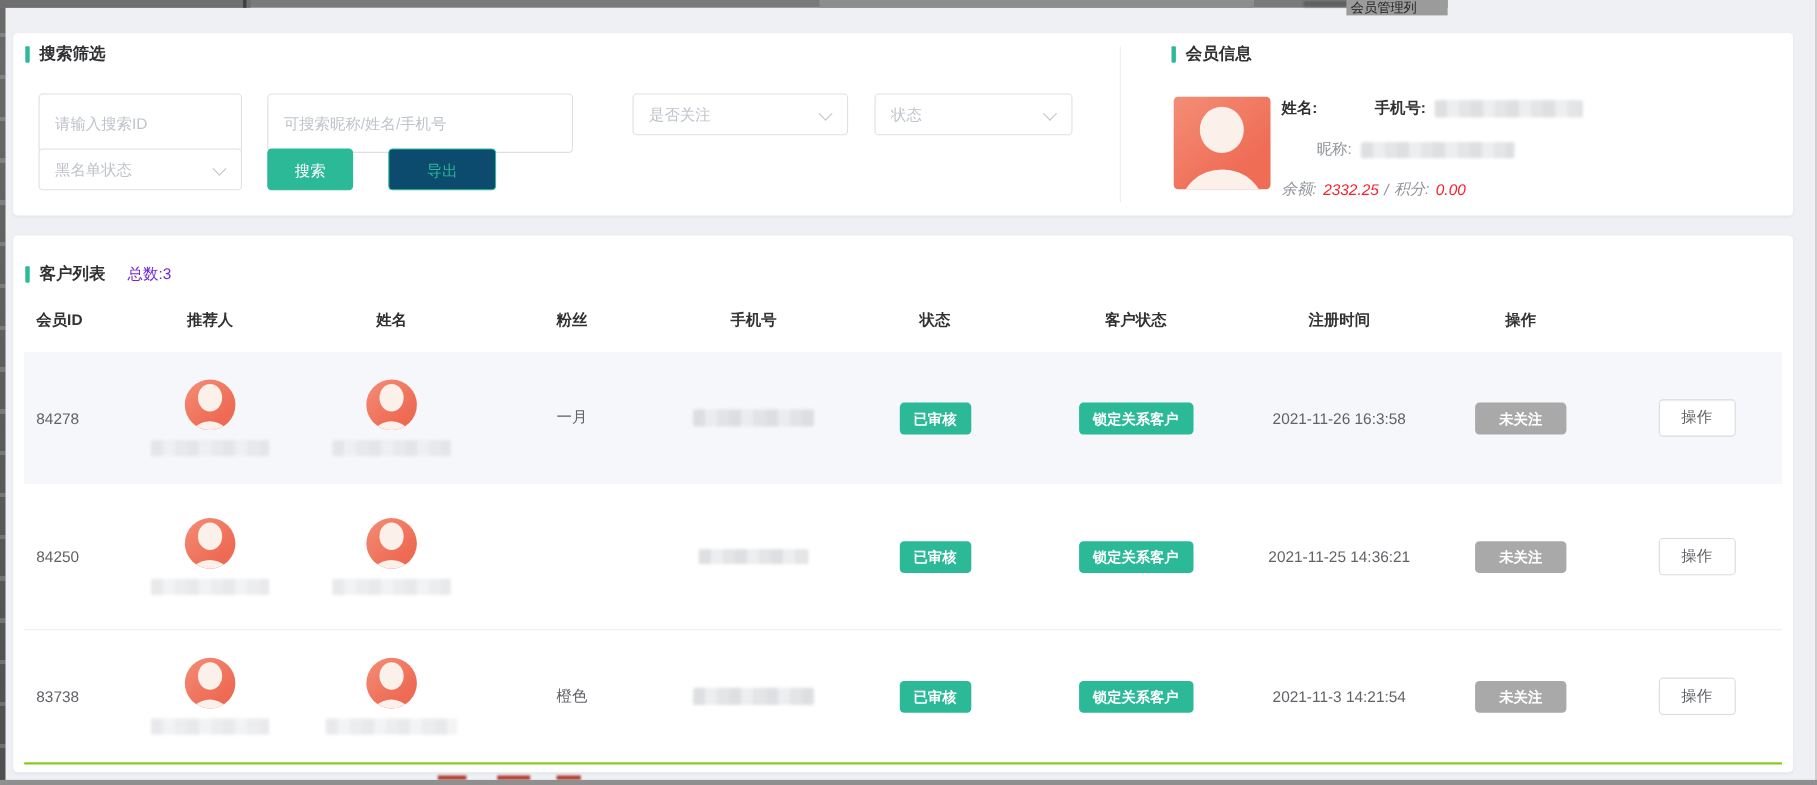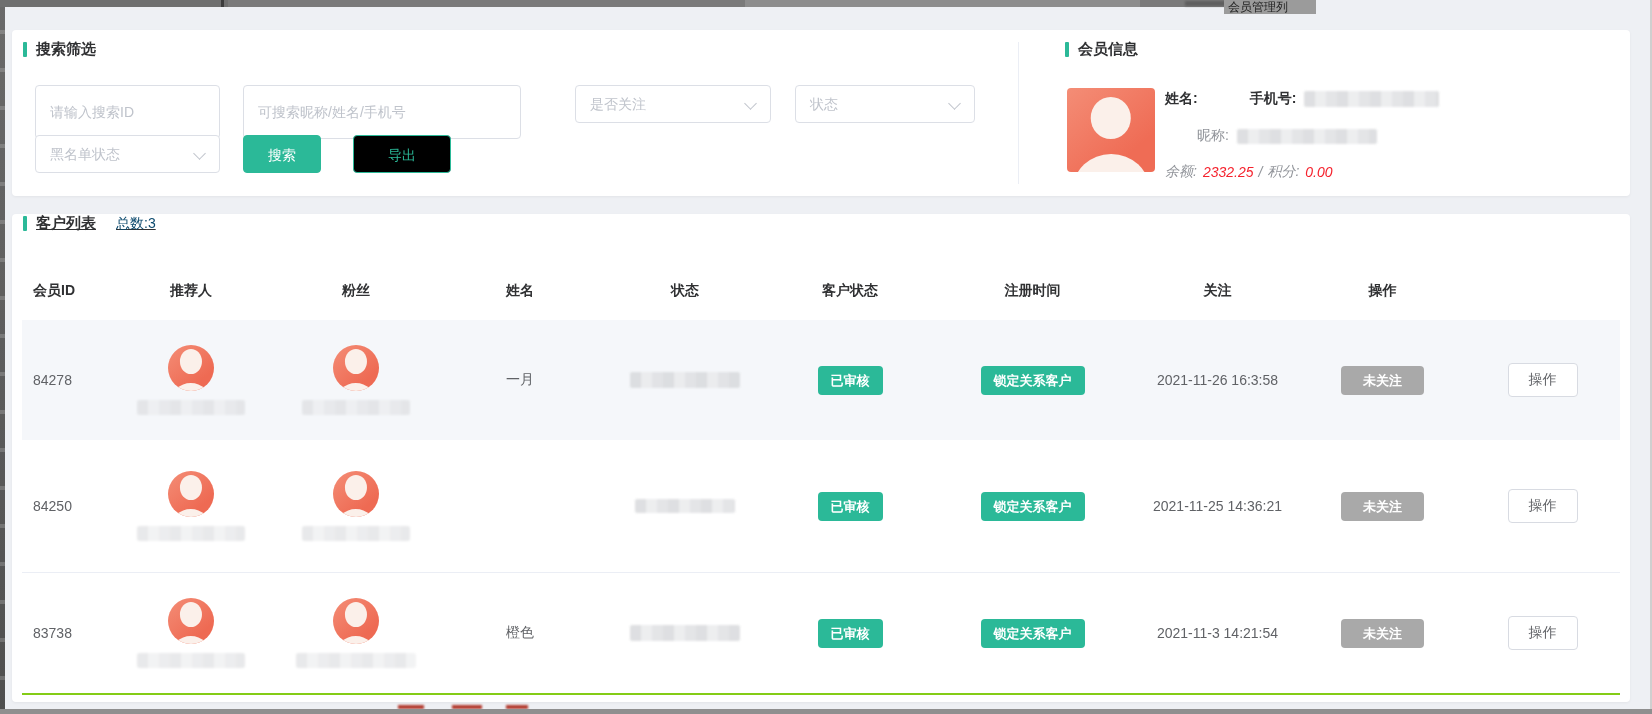--- a/index.html
+++ b/index.html
@@ -22,35 +22,35 @@
   .red-frag{position:absolute;bottom:5px;height:4px;background:#b23a2e;filter:blur(1px);z-index:5;}
   .chrome-right{position:absolute;right:0;top:0;width:2px;height:714px;background:#cfcfcf;z-index:4;}
 
   
   .card{position:absolute;background:#fff;border-radius:4px;box-shadow:0 1px 3px rgba(0,0,0,.05);}
   .card-top{left:12px;top:30px;width:1618px;height:166px;}
   .card-table{left:12px;top:214px;width:1618px;height:488px;}
 
   .sec-title{position:absolute;display:flex;align-items:center;font-size:15px;font-weight:bold;color:#303133;}
   .green-bar{display:inline-block;width:4px;height:15px;background:#2bb998;margin-right:9px;border-radius:1px;}
-  .muted{color:#0c4a6e;font-weight:normal;}
+  .muted{color:#6d28d9;font-weight:normal;}
 
   
   .t-input{position:absolute;height:54px;box-sizing:border-box;border:1px solid #dcdfe6;border-radius:4px;
            padding:0 14px;font-size:14px;color:#606266;background:#fff;outline:none;
            font-family:"Liberation Sans",sans-serif;}
   .t-input::placeholder{color:#bfc3cb;}
   .sel{position:absolute;height:38px;box-sizing:border-box;border:1px solid #dcdfe6;border-radius:4px;
        background:#fff;font-size:14px;color:#bfc3cb;line-height:36px;padding:0 14px;cursor:pointer;}
   .chev{position:absolute;right:15px;top:13px;width:8px;height:8px;
         border-right:1.4px solid #c0c4cc;border-bottom:1.4px solid #c0c4cc;transform:rotate(45deg);}
   .btn{position:absolute;height:38px;border-radius:4px;font-size:14px;text-align:center;line-height:38px;
        cursor:pointer;box-sizing:border-box;}
   .btn-search{background:#2bb998;color:#fff;border:1px solid #2bb998;}
-  .btn-export{background:#000000;color:#2bb998;border:1px solid #2bb998;}
+  .btn-export{background:#0c4a6e;color:#2bb998;border:1px solid #2bb998;}
 
   .vdivider{position:absolute;left:1006px;top:12px;bottom:12px;width:1px;background:#ebeef5;}
 
   
   .avatar-big{position:absolute;left:1055px;top:58px;width:88px;height:84px;border-radius:4px;overflow:hidden;
               background:linear-gradient(140deg,#f48d76 0%,#ef6c55 75%);}
   .avatar-big::before{content:"";position:absolute;left:50%;top:11%;transform:translateX(-50%);
               width:46%;height:50%;background:#fbf0ea;border-radius:50%;}
   .avatar-big::after{content:"";position:absolute;left:50%;bottom:-30%;transform:translateX(-50%);
               width:86%;height:52%;background:#fbf0ea;border-radius:50% 50% 0 0/80% 80% 0 0;}
@@ -163,36 +163,36 @@
       <span class="m-red">2332.25</span>
       <span class="m-gray" style="margin:0 5px;">/</span>
       <span class="m-gray">积分:</span>
       <span style="width:6px;"></span>
       <span class="m-red">0.00</span>
     </div>
   </div>
 
   <div class="card card-table">
 
-    <div class="sec-title" style="left:11px;top:0;text-decoration:underline;">
+    <div class="sec-title" style="left:11px;top:26px;">
       <span class="green-bar"></span>
       <span>客户列表</span>
       <span class="muted" style="margin-left:20px;font-size:14px;">总数:3</span>
     </div>
 
     <div class="ttable">
       <div class="tgrid">
         <div class="th left">会员ID</div>
         <div class="th">推荐人</div>
+        <div class="th">姓名</div>
         <div class="th">粉丝</div>
-        <div class="th">姓名</div>
+        <div class="th">手机号</div>
         <div class="th">状态</div>
         <div class="th">客户状态</div>
         <div class="th">注册时间</div>
-        <div class="th">关注</div>
         <div class="th">操作</div>
       </div>
 
       <div class="tgrid trow r1">
         <div class="td left">84278</div>
         <div class="td">
           <div class="stack">
             <div class="avatar"></div>
             <div class="mosaic mosaic-light name-blur"></div>
           </div>

